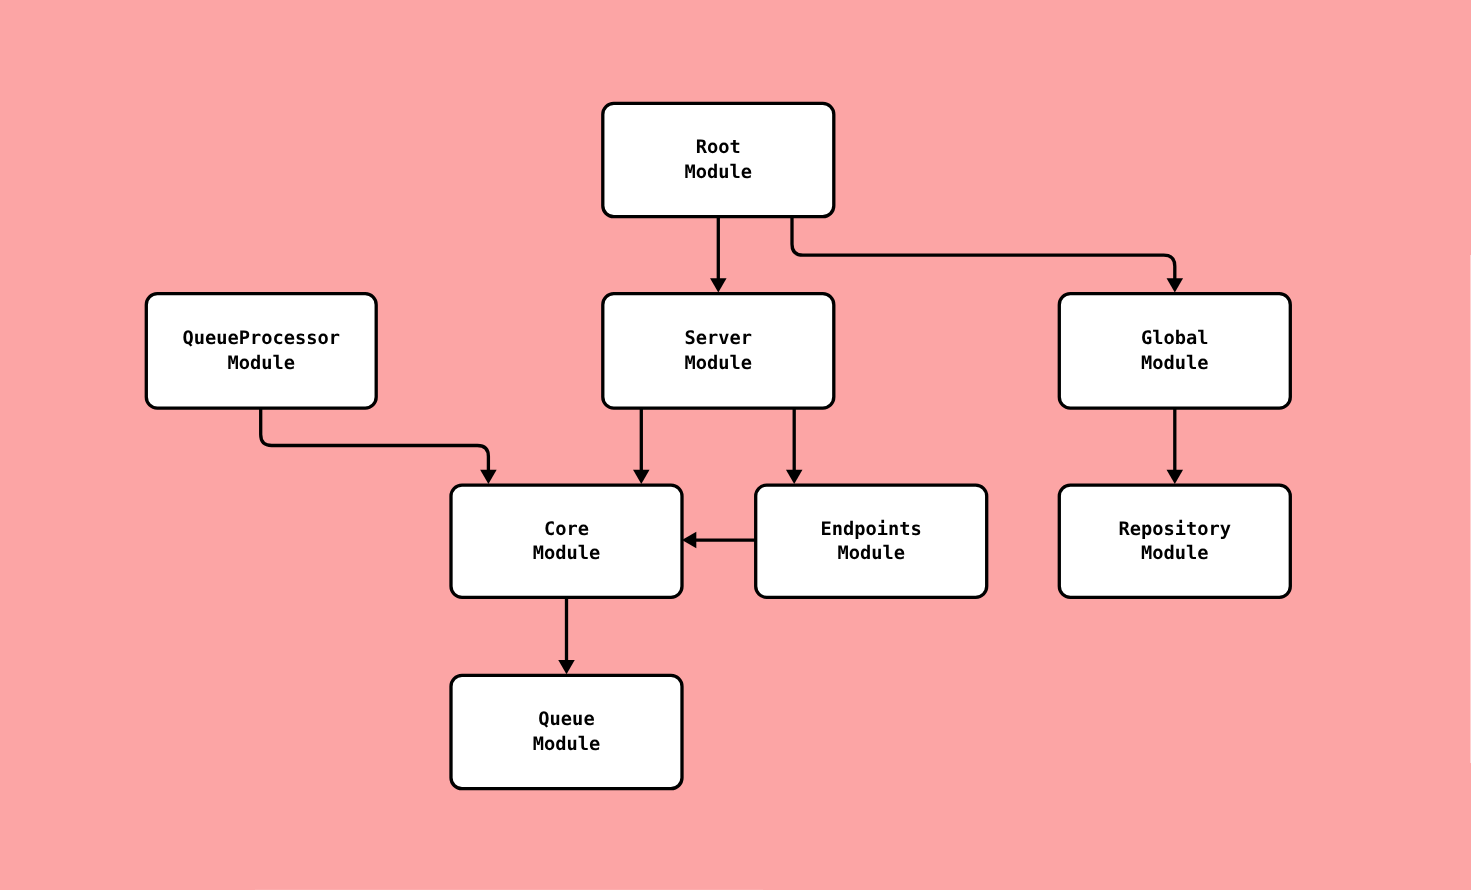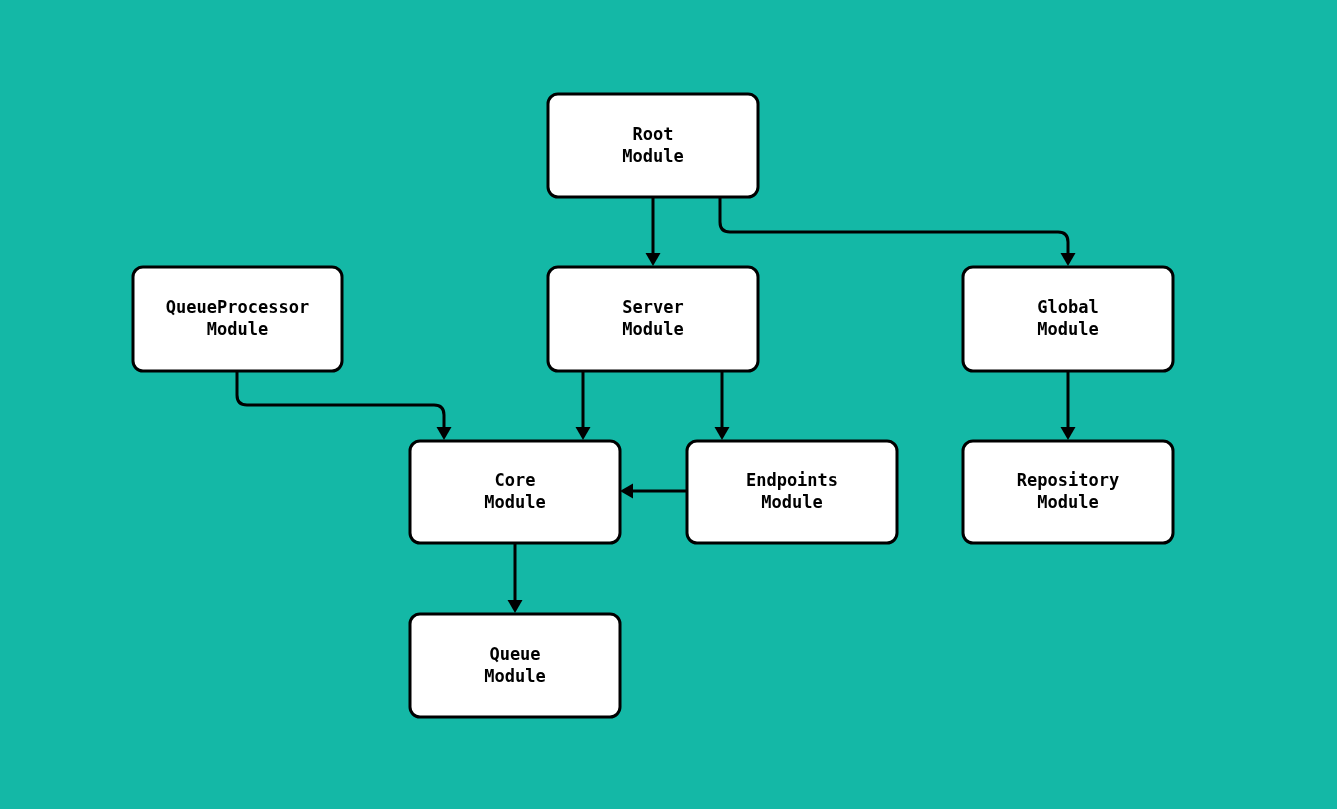--- a/index.html
+++ b/index.html
@@ -5,21 +5,21 @@
 <style>
   html, body {
     margin: 0;
     padding: 0;
     background: #ffffff;
   }
   #diagram-root {
     position: relative;
     width: 1337px;
     height: 809px;
-    background: #14b8a6;
+    background: #fca5a5;
     overflow: hidden;
     font-family: "DejaVu Sans Mono", "Liberation Mono", monospace;
   }
   svg#graph-canvas {
     position: absolute;
     top: 0;
     left: 0;
     width: 1337px;
     height: 809px;
     display: block;

